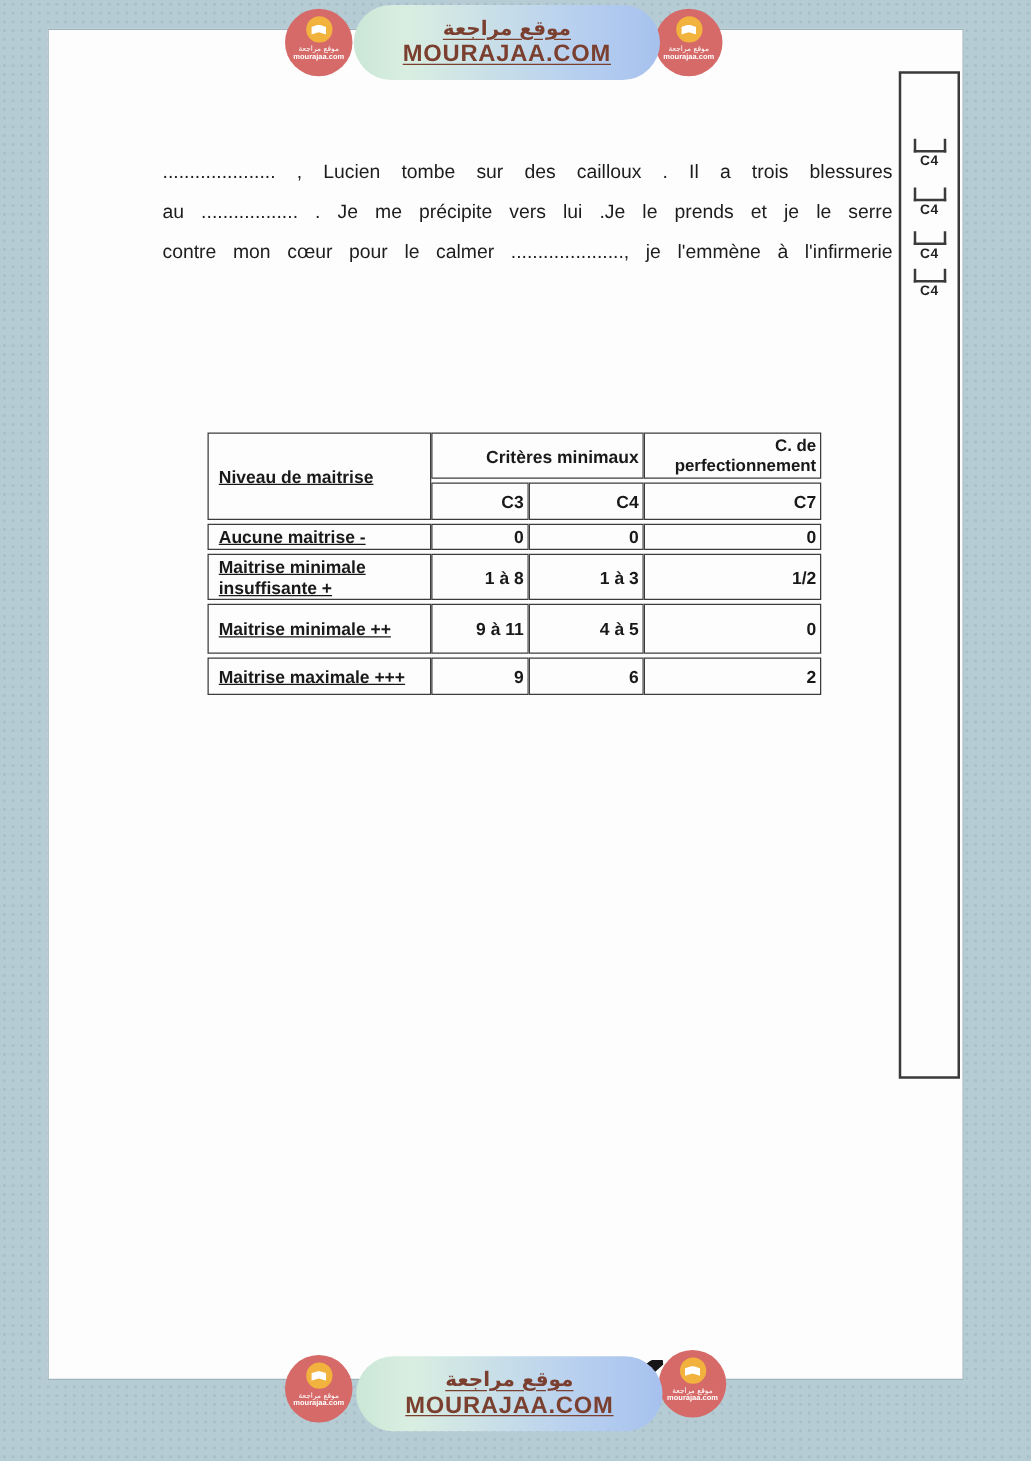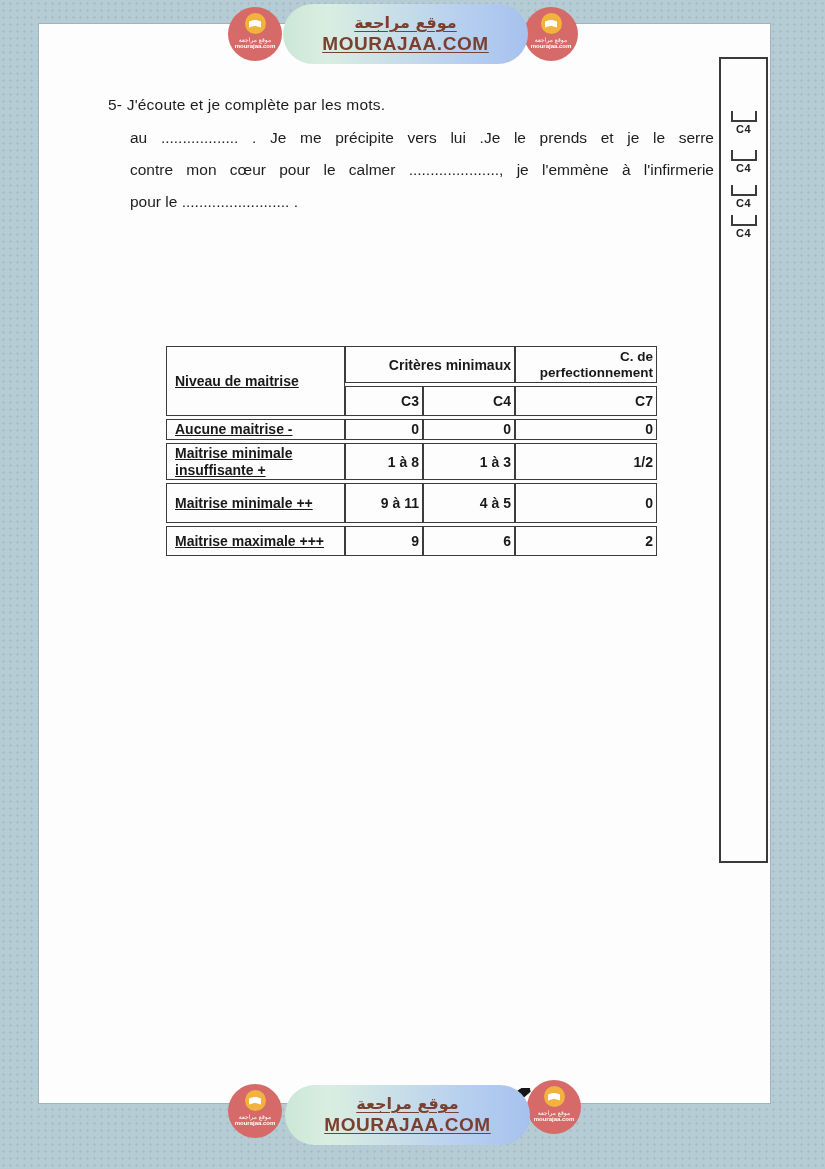--- a/index.html
+++ b/index.html
@@ -123,25 +123,24 @@
   <div class="badge" style="left:524px; top:7px;">
     <div class="badge-coin">
         <div class="book-glyph"></div>
       </div>
     <div class="badge-text">
       <div class="bt-ar">موقع مراجعة</div>
       <div class="bt-url">mourajaa.com</div>
     </div>
   </div>
 
-  <div class="exercise-title">5- J'écoute et je complète par les mots.</div>
   <div class="paragraph">
+    <div class="pline">..................... , Lucien tombe sur des cailloux . Il a trois blessures</div>
     <div class="pline">au .................. . Je me précipite vers lui .Je le prends et je le serre</div>
     <div class="pline">contre mon cœur pour le calmer ....................., je l'emmène à l'infirmerie</div>
-    <div class="pline last">pour le ......................... .</div>
   </div>
 
   <div class="margin-box">
     <div class="cmark m1">
       <div class="bracket"></div>
       <div class="cmark-label">C4</div>
     </div>
     <div class="cmark m2">
       <div class="bracket"></div>
       <div class="cmark-label">C4</div>

